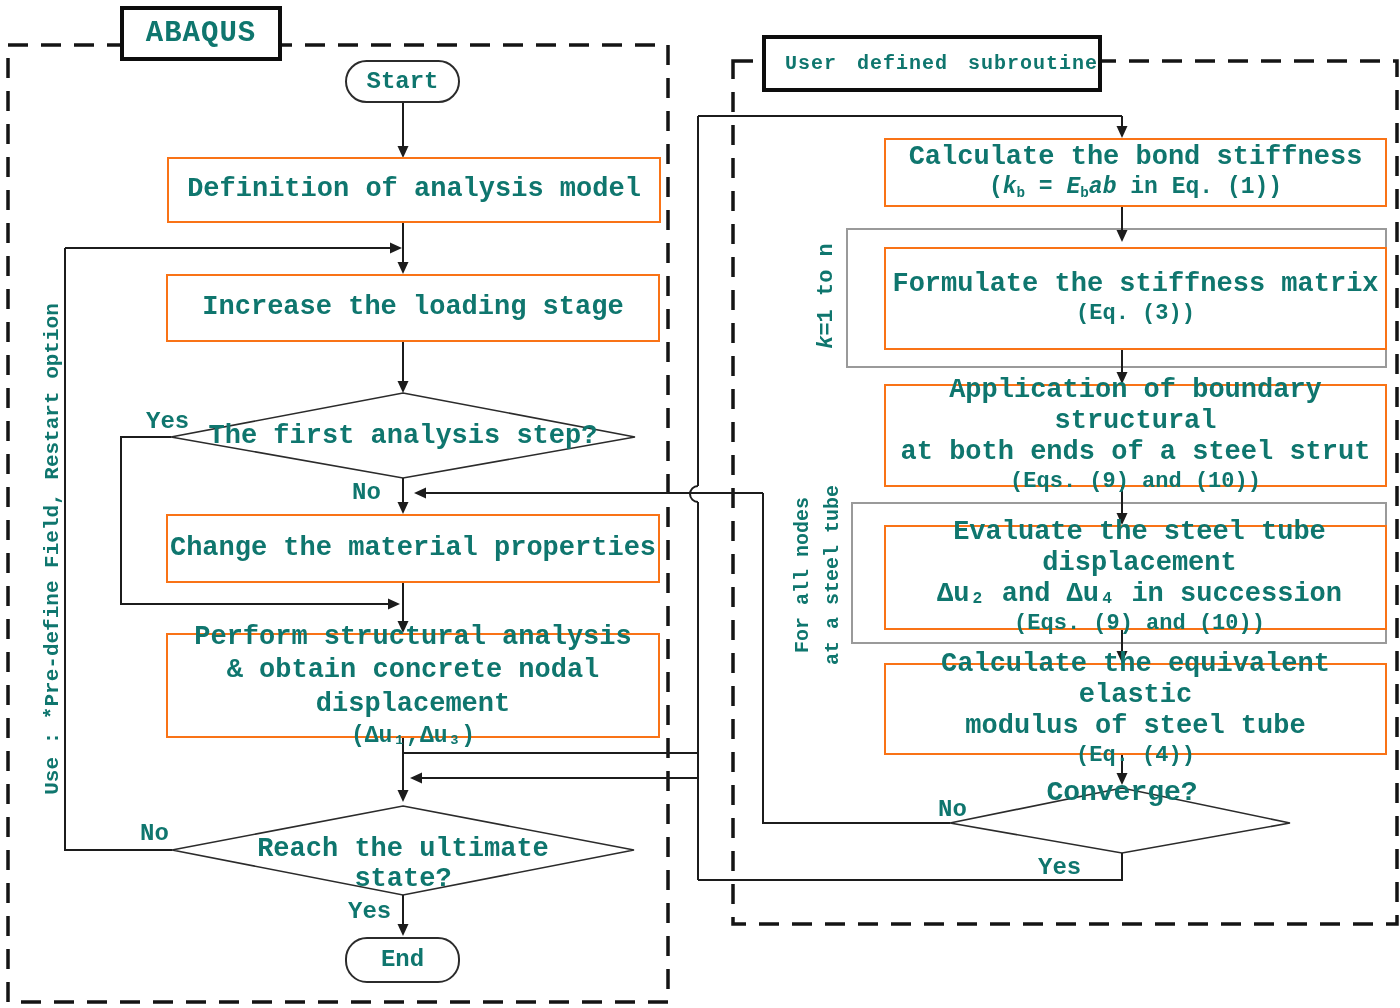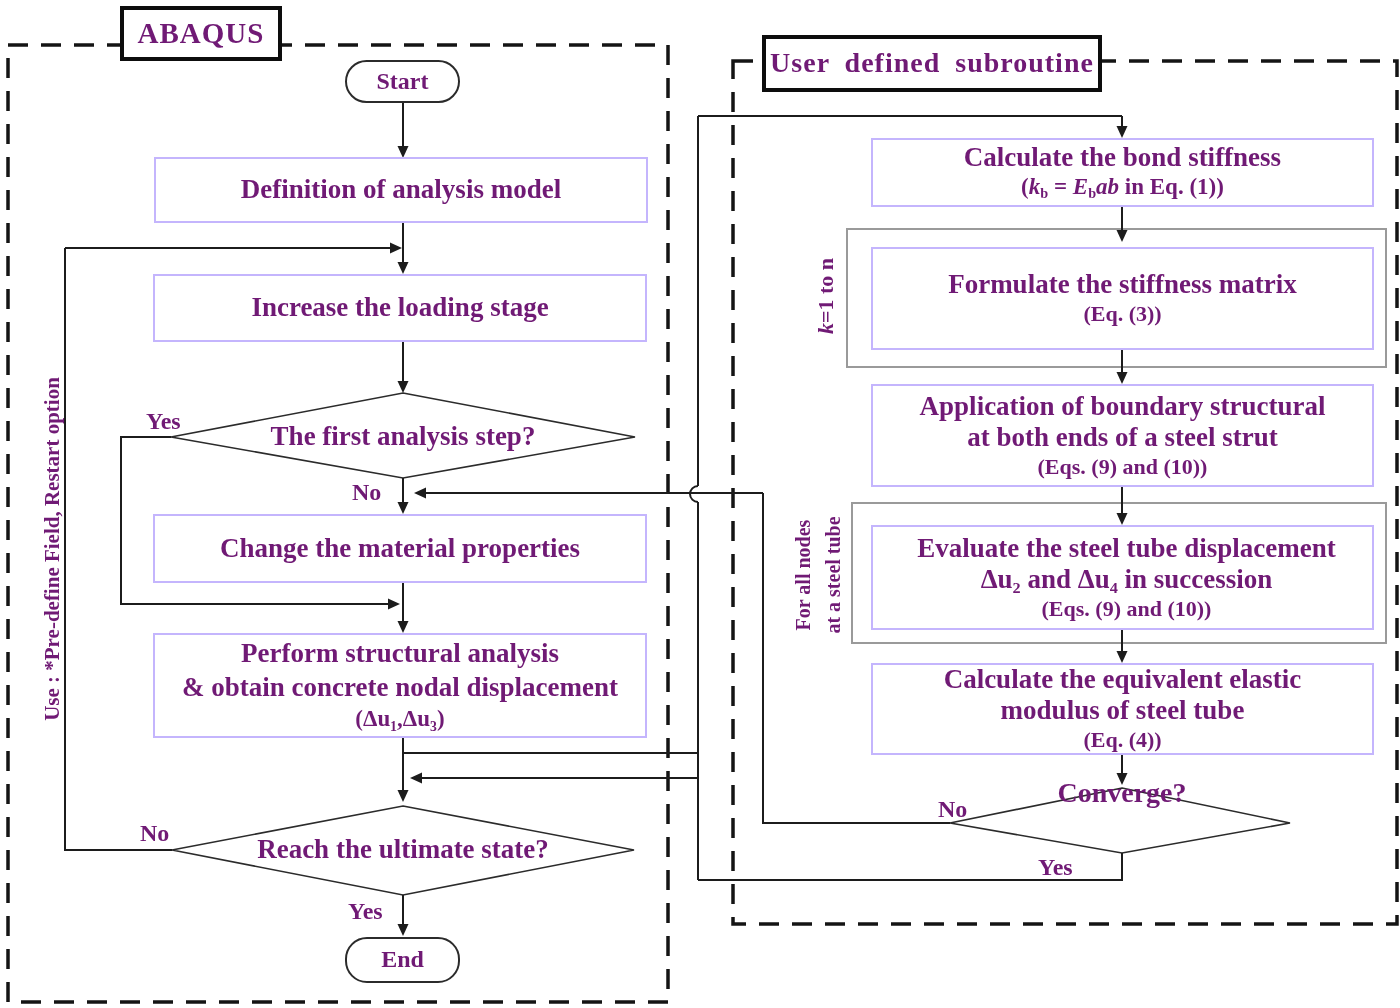--- a/index.html
+++ b/index.html
@@ -1,26 +1,26 @@
 <!DOCTYPE html>
 <html><head>
 <meta charset="utf-8">
 <style>
   html,body{margin:0;padding:0;background:#ffffff;}
   #stage{
     position:relative;width:1400px;height:1008px;background:#ffffff;
-    font-family:Liberation Serif, serif;color:#701a75;overflow:hidden;
+    font-family:Liberation Mono, monospace;color:#0f766e;overflow:hidden;
   }
   #wires{position:absolute;left:0;top:0;width:1400px;height:1008px;}
   .node{
     position:absolute;display:flex;flex-direction:column;align-items:center;justify-content:center;
     text-align:center;font-weight:bold;background:#ffffff;box-sizing:border-box;line-height:1.15;
   }
   .titlebox{border:4px solid #0d0d0d;font-size:29px;letter-spacing:1px;}
-  .procbox{border:2px solid #c4b5fd;font-size:27px;}
+  .procbox{border:2px solid #f97316;font-size:27px;margin-left:13px;}
   .oval{border:2px solid #2b2b2b;border-radius:22px;font-size:24px;}
   .dtext{position:absolute;text-align:center;font-weight:bold;background:transparent;}
   .lbl{position:absolute;font-weight:bold;font-size:24px;background:transparent;white-space:nowrap;}
   .sub{font-size:0.62em;vertical-align:-0.3em;}
   .it{font-style:italic;}
   .eqline{font-size:23px;line-height:1.25;}
   .eqline2{font-size:22px;line-height:1.25;}
   .rot{
     position:absolute;font-weight:bold;white-space:nowrap;text-align:center;
     transform:translate(-50%,-50%) rotate(-90deg);background:transparent;
@@ -90,21 +90,21 @@
       <polygon points="1122,384 1116.5,372 1127.5,372"></polygon>
       <polygon points="1122,525 1116.5,513 1127.5,513"></polygon>
       <polygon points="1122,663 1116.5,651 1127.5,651"></polygon>
       <polygon points="1122,785 1116.5,773 1127.5,773"></polygon>
     </g>
   </svg>
 
   <div class="node titlebox" style="left:120px;top:6px;width:162px;height:55px;">
     <span>ABAQUS</span>
   </div>
-  <div class="node titlebox" style="left:762px;top:35px;width:340px;height:57px;font-size:28px;word-spacing:7px;">
+  <div class="node titlebox" style="left:762px;top:35px;width:340px;height:57px;font-size:20px;word-spacing:7px;align-items:flex-end;">
     <span>User defined subroutine</span>
   </div>
 
   <div class="node oval" style="left:345px;top:60px;width:115px;height:43px;">
     <span>Start</span>
   </div>
 
   <div class="node procbox" style="left:154px;top:157px;width:494px;height:66px;">
     <span>Definition of analysis model</span>
   </div>

